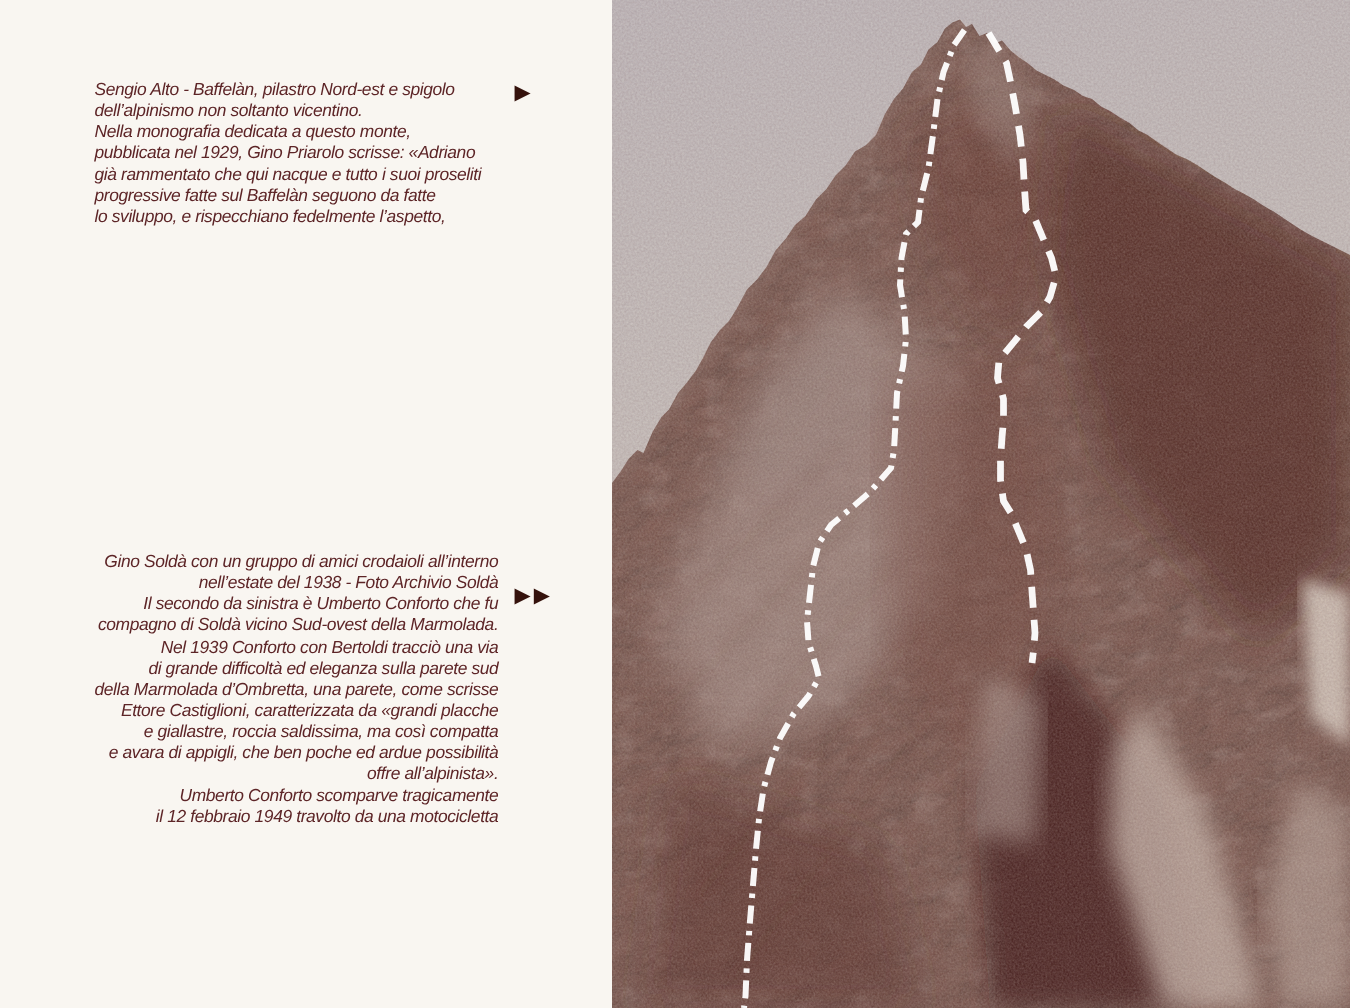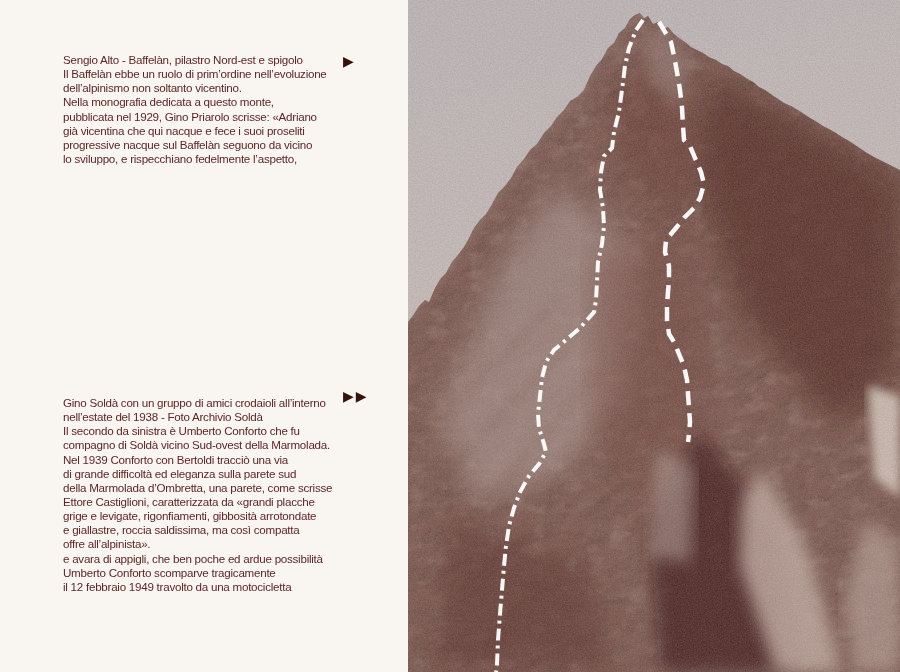--- a/index.html
+++ b/index.html
@@ -5,20 +5,21 @@
   html,body{margin:0;padding:0;}
   body{
     width:900px;height:672px;position:relative;overflow:hidden;
     background:#f9f6f1;
     font-family:"Liberation Sans", sans-serif;
   }
   .page{position:absolute;inset:0;}
   .caption{
     position:absolute;left:63px;
     color:#5d2527;
+    font-style:italic;
     font-size:11.6px;line-height:14.15px;letter-spacing:-0.25px;
     white-space:nowrap;
   }
   .cap-line{height:14.15px;}
   .marker{
     position:absolute;
     color:#35120c;
     font-size:14px;line-height:12px;
     letter-spacing:2px;
     font-style:normal;
@@ -30,44 +31,42 @@
   }
   .photo svg{display:block;}
 </style>
 </head>
 <body>
 
 <div class="page">
 
   <div class="caption" id="caption-top" style="top:53px;">
       <div class="cap-line">Sengio Alto - Baffelàn, pilastro Nord-est e spigolo</div>
-      <div class="cap-line">Il Baffelàn ebbe un ruolo di prim’ordine nell’evoluzione</div>
       <div class="cap-line">dell’alpinismo non soltanto vicentino.</div>
       <div class="cap-line">Nella monografia dedicata a questo monte,</div>
       <div class="cap-line">pubblicata nel 1929, Gino Priarolo scrisse: «Adriano</div>
-      <div class="cap-line">già vicentina che qui nacque e fece i suoi proseliti</div>
-      <div class="cap-line">progressive nacque sul Baffelàn seguono da vicino</div>
+      <div class="cap-line">già rammentato che qui nacque e tutto i suoi proseliti</div>
+      <div class="cap-line">progressive fatte sul Baffelàn seguono da fatte</div>
       <div class="cap-line">lo sviluppo, e rispecchiano fedelmente l’aspetto,</div>
     </div>
 
   <span class="marker" id="marker-top">▶</span>
 
-  <div class="caption" id="caption-bottom" style="top:396px;">
+  <div class="caption" id="caption-bottom" style="top:368px;text-align:right;">
       <div class="cap-line">Gino Soldà con un gruppo di amici crodaioli all’interno</div>
       <div class="cap-line">nell’estate del 1938 - Foto Archivio Soldà</div>
       <div class="cap-line">Il secondo da sinistra è Umberto Conforto che fu</div>
       <div class="cap-line">compagno di Soldà vicino Sud-ovest della Marmolada.</div>
       <div class="cap-line">Nel 1939 Conforto con Bertoldi tracciò una via</div>
       <div class="cap-line">di grande difficoltà ed eleganza sulla parete sud</div>
       <div class="cap-line">della Marmolada d’Ombretta, una parete, come scrisse</div>
       <div class="cap-line">Ettore Castiglioni, caratterizzata da «grandi placche</div>
-      <div class="cap-line">grige e levigate, rigonfiamenti, gibbosità arrotondate</div>
       <div class="cap-line">e giallastre, roccia saldissima, ma così compatta</div>
+      <div class="cap-line">e avara di appigli, che ben poche ed ardue possibilità</div>
       <div class="cap-line">offre all’alpinista».</div>
-      <div class="cap-line">e avara di appigli, che ben poche ed ardue possibilità</div>
       <div class="cap-line">Umberto Conforto scomparve tragicamente</div>
       <div class="cap-line">il 12 febbraio 1949 travolto da una motocicletta</div>
     </div>
 
   <span class="marker" id="marker-bottom">▶▶</span>
 
   <div class="photo">
     <svg width="492" height="672" viewBox="0 0 492 672" preserveAspectRatio="none">
       <defs>
         <linearGradient id="skyGrad" x1="0" y1="0" x2="0.15" y2="1">

